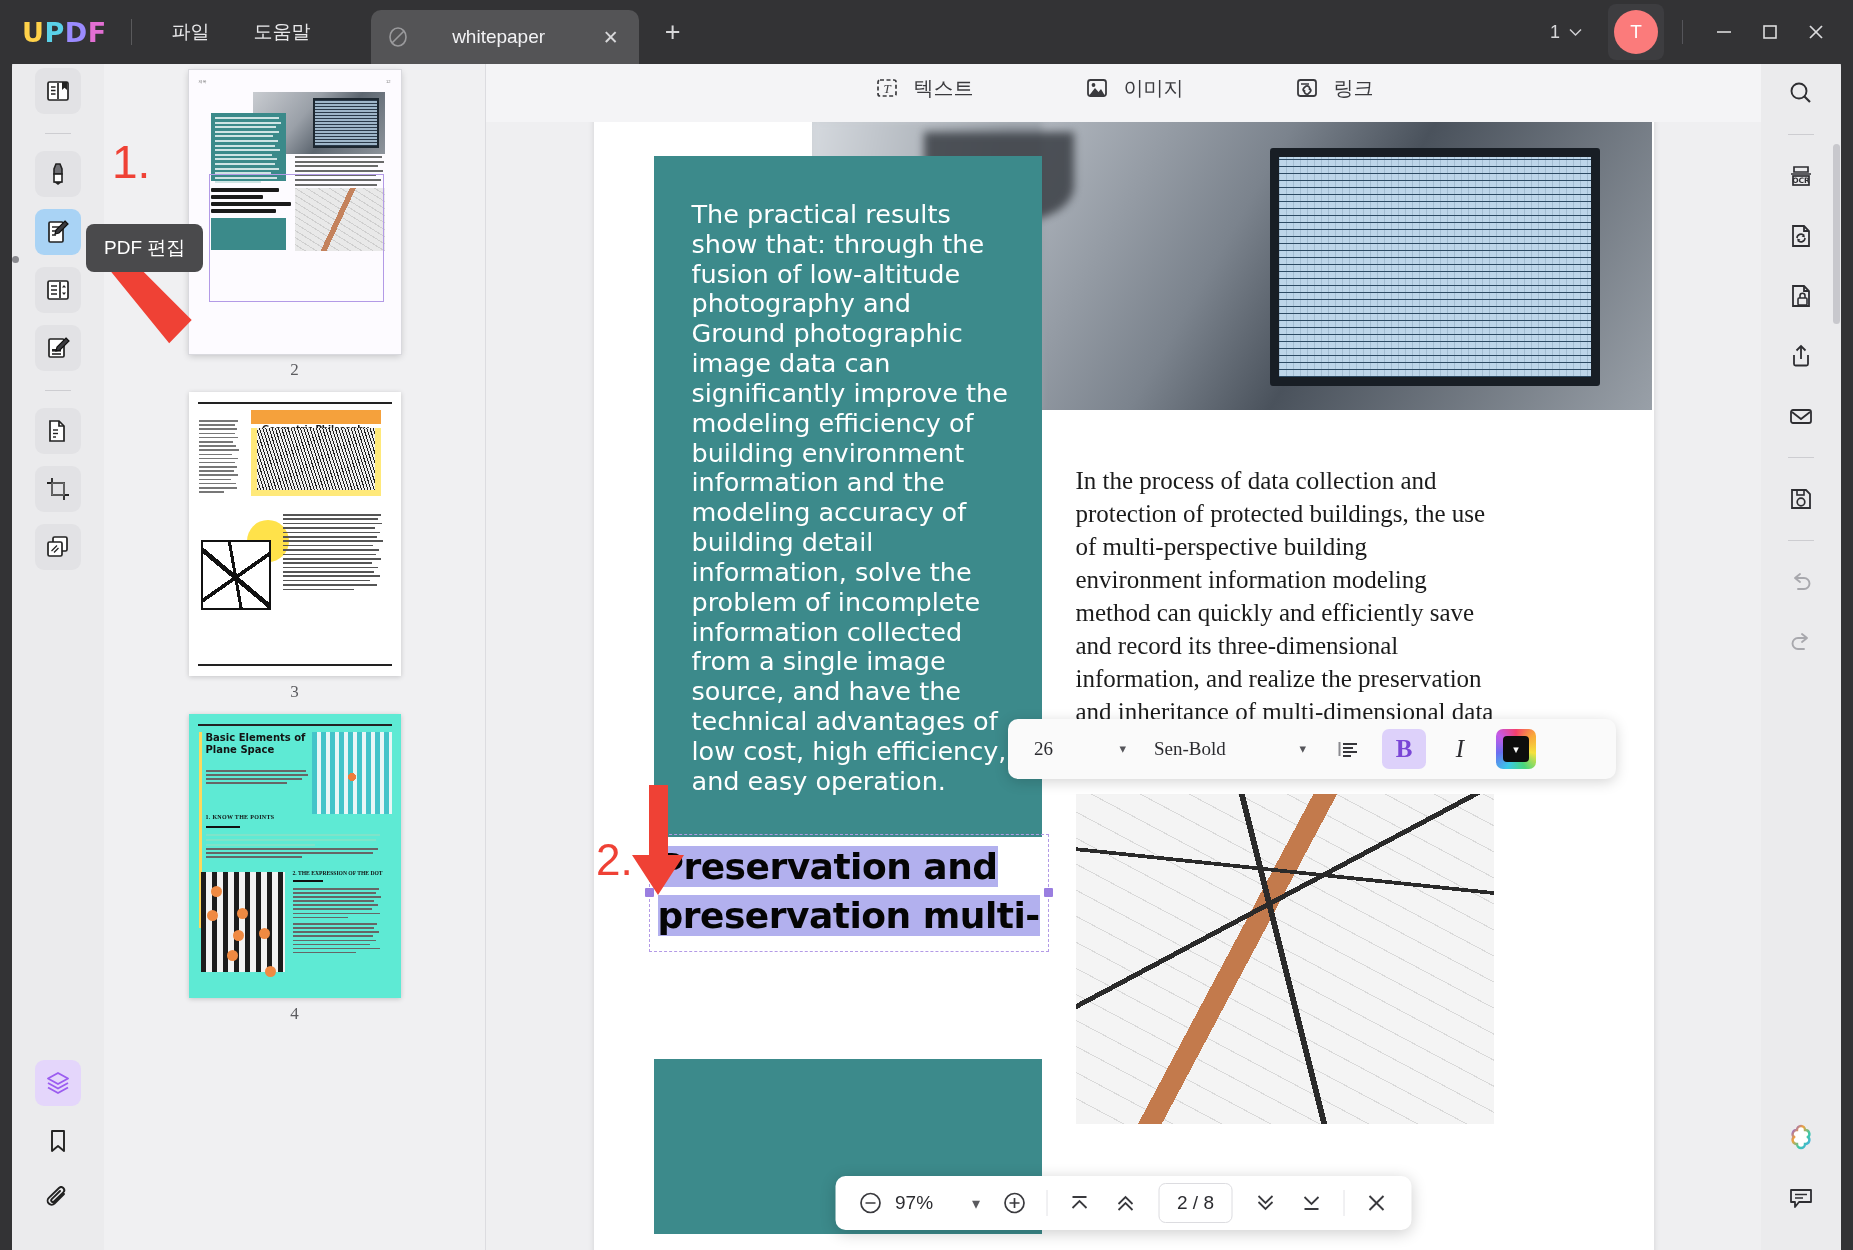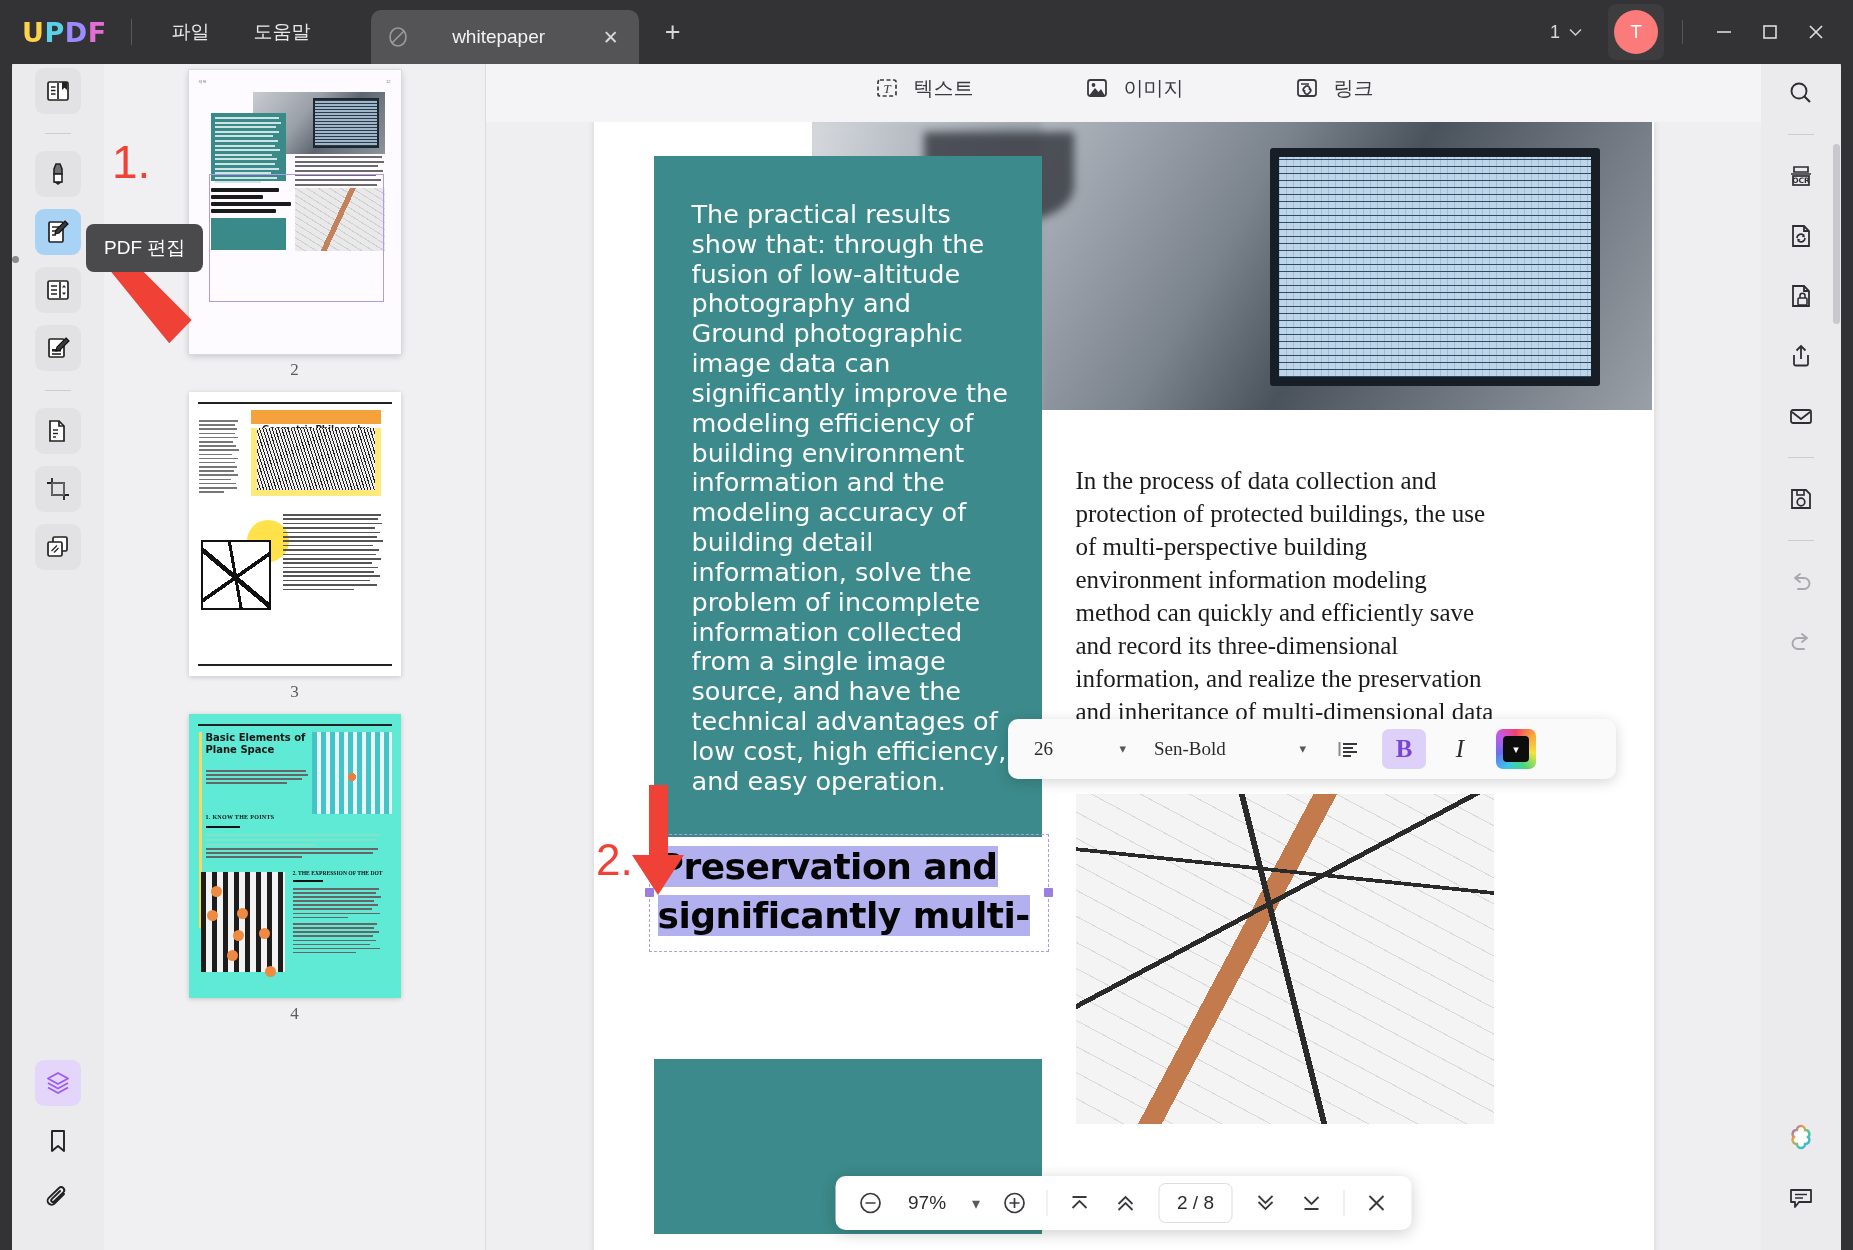--- a/index.html
+++ b/index.html
@@ -417,21 +417,21 @@
     height:54px; background:#fff;
     border-radius:10px; box-shadow:0 3px 16px rgba(0,0,0,.2);
     display:flex; align-items:center; padding:0 14px; gap:4px;
     z-index:30;
   }
   .bb-btn {
     width:42px; height:42px; border-radius:7px;
     display:flex; align-items:center; justify-content:center; color:#3a3a3e;
   }
   .bb-zoom {
-    font-size:19px; color:#2c2c30; min-width:64px; text-align:center;
+    font-size:19px; color:#2c2c30; min-width:64px; text-align:left;
     font-family:"Liberation Sans", sans-serif;
   }
   .bb-caret { width:26px; height:40px; display:flex; align-items:center; justify-content:center; color:#5a5a5e; }
   .bb-div { width:1px; height:26px; background:#e2e2e6; margin:0 7px; }
   .bb-page {
     border:1px solid #dcdce0; border-radius:7px;
     padding:8px 18px; font-size:19px; color:#2c2c30; margin:12px 8px;
     font-family:"Liberation Sans", sans-serif;
     text-align:center;
   }
@@ -823,21 +823,21 @@
         <div class="teal-box">The practical results show that: through the fusion of low-altitude photography and Ground photographic image data can significantly improve the modeling efficiency of building environment information and the modeling accuracy of building detail information, solve the problem of incomplete information collected from a single image source, and have the technical advantages of low cost, high efficiency, and easy operation.</div>
 
         <div class="right-para">In the process of data collection and protection of protected buildings, the use of multi-perspective building environment information modeling method can quickly and efficiently save and record its three-dimensional information, and realize the preservation and inheritance of multi-dimensional data of historical buildings.</div>
 
         <div class="right-draw"></div>
 
         <div class="teal-bottom"></div>
 
         <div class="sel-heading">
           <div><span class="line">Preservation and</span></div>
-          <div><span class="line">significantly multi-</span></div>
+          <div><span class="line">preservation multi-</span></div>
           <div class="handle h-l"></div>
           <div class="handle h-r"></div>
         </div>
       </div>
     </div>
 
     <div class="fmt-bar">
       <div class="fmt-field fmt-size">
         <span>26</span>
         <span style="font-size:13px;color:#55555a">▾</span>

